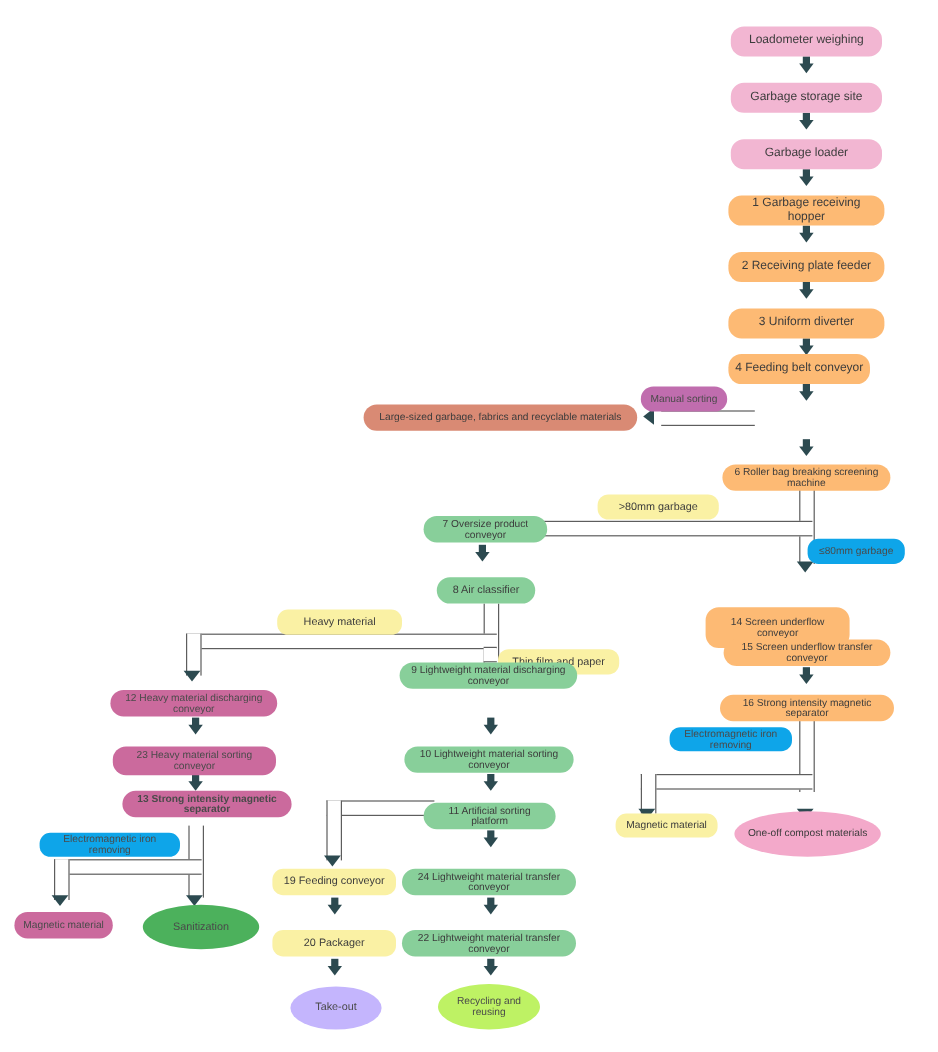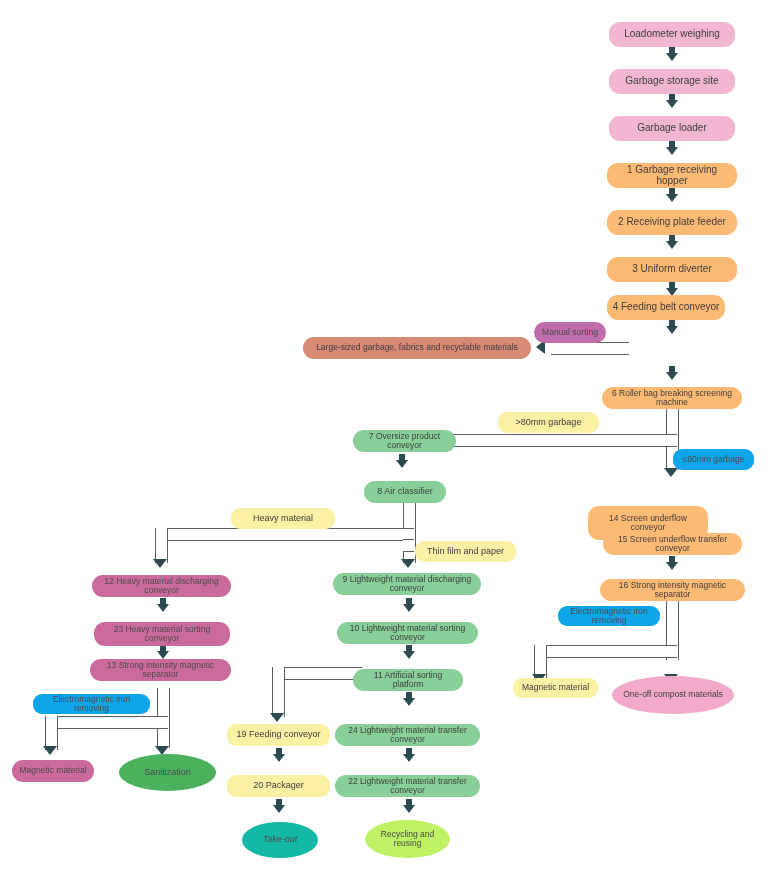--- a/index.html
+++ b/index.html
@@ -27,21 +27,21 @@
   .c-orange {background:#fdba74;}
   .c-green  {background:#88cf9a;}
   .c-magenta{background:#cb6a9d;}
   .c-blue   {background:#0ea5e9;}
   .c-yellow {background:#faf1a4;}
   .c-salmon {background:#d98a74;}
   .c-purple {background:#c06dae;}
   .c-pinkE  {background:#f3a9ca;}
   .c-greenE {background:#4cb15c;}
   .c-blueE  {background:#bef264;}
-  .c-salmonE{background:#14b8a6;font-style:italic;}
+  .c-salmonE{background:#c4b5fd;}
 
   
   .c-magenta, .c-blue, .c-blueE, .c-greenE, .c-purple, .c-salmonE{color:#4a4a4a;}
 
   
   .pipe{position:absolute;background:#ffffff;z-index:2;}
   .pipe.v{border-left:1px solid #5d5d5d;border-right:1px solid #5d5d5d;}
   .pipe.h{border-top:1px solid #5d5d5d;border-bottom:1px solid #5d5d5d;}
 
   
@@ -219,21 +219,21 @@
   <div class="node ellipse c-pinkE tiny" style="left:612px;top:676px;width:122px;height:38px;">One-off compost materials</div>
 
   <div class="node pill c-green tiny" style="left:353px;top:430px;width:103px;height:22px;">7 Oversize product conveyor</div>
 
   <div class="node pill c-green small" style="left:364px;top:481px;width:82px;height:22px;">8 Air classifier</div>
 
   <div class="node lbl c-yellow small" style="left:231px;top:508px;width:104px;height:21px;">Heavy material</div>
 
   <div class="node lbl c-yellow small" style="left:415px;top:541px;width:101px;height:21px;">Thin film and paper</div>
 
-  <div class="node pill c-green tiny" style="left:333px;top:573px;width:148px;height:22px;">9 Lightweight material discharging conveyor</div>
+  <div class="node pill c-green tiny" style="left:333px;top:552px;width:148px;height:22px;">9 Lightweight material discharging conveyor</div>
 
   <div class="node pill c-green tiny" style="left:337px;top:622px;width:141px;height:22px;">10 Lightweight material sorting conveyor</div>
 
   <div class="node pill c-green tiny" style="left:353px;top:669px;width:110px;height:22px;">11 Artificial sorting platform</div>
 
   <div class="node pill c-green tiny" style="left:335px;top:724px;width:145px;height:22px;">24 Lightweight material transfer conveyor</div>
 
   <div class="node pill c-green tiny" style="left:335px;top:775px;width:145px;height:22px;">22 Lightweight material transfer conveyor</div>
 
   <div class="node ellipse c-blueE tiny" style="left:365px;top:820px;width:85px;height:38px;">Recycling and reusing</div>
@@ -241,21 +241,21 @@
   <div class="node lbl c-yellow small" style="left:227px;top:724px;width:103px;height:22px;">19 Feeding conveyor</div>
 
   <div class="node lbl c-yellow small" style="left:227px;top:775px;width:103px;height:22px;">20 Packager</div>
 
   <div class="node ellipse c-salmonE small" style="left:242px;top:822px;width:76px;height:36px;">Take-out</div>
 
   <div class="node pill c-magenta tiny" style="left:92px;top:575px;width:139px;height:22px;">12 Heavy material discharging conveyor</div>
 
   <div class="node pill c-magenta tiny" style="left:94px;top:622px;width:136px;height:24px;">23 Heavy material sorting conveyor</div>
 
-  <div class="node pill c-magenta tiny" style="left:90px;top:659px;width:141px;height:22px;">13 Strong intensity magnetic separator</div>
+  <div class="node pill c-magenta tiny" style="left:102px;top:659px;width:141px;height:22px;font-weight:bold;">13 Strong intensity magnetic separator</div>
 
   <div class="node lbl c-blue tiny" style="left:33px;top:694px;width:117px;height:20px;z-index:6;">Electromagnetic iron removing</div>
 
   <div class="node pill c-magenta tiny" style="left:12px;top:760px;width:82px;height:22px;">Magnetic material</div>
 
   <div class="node ellipse c-greenE small" style="left:119px;top:754px;width:97px;height:37px;">Sanitization</div>
 
 </div>
 
 </body></html>

